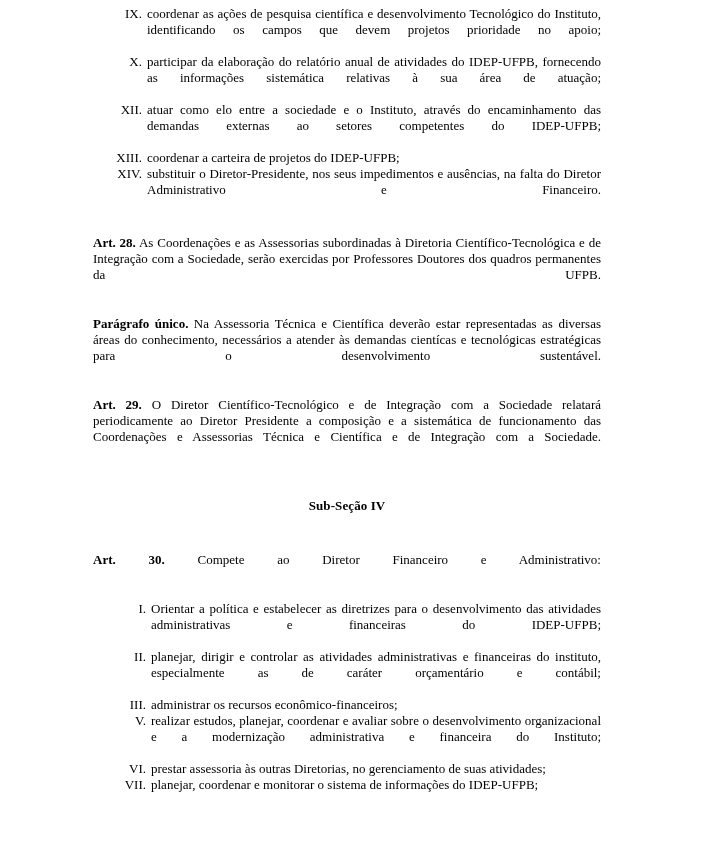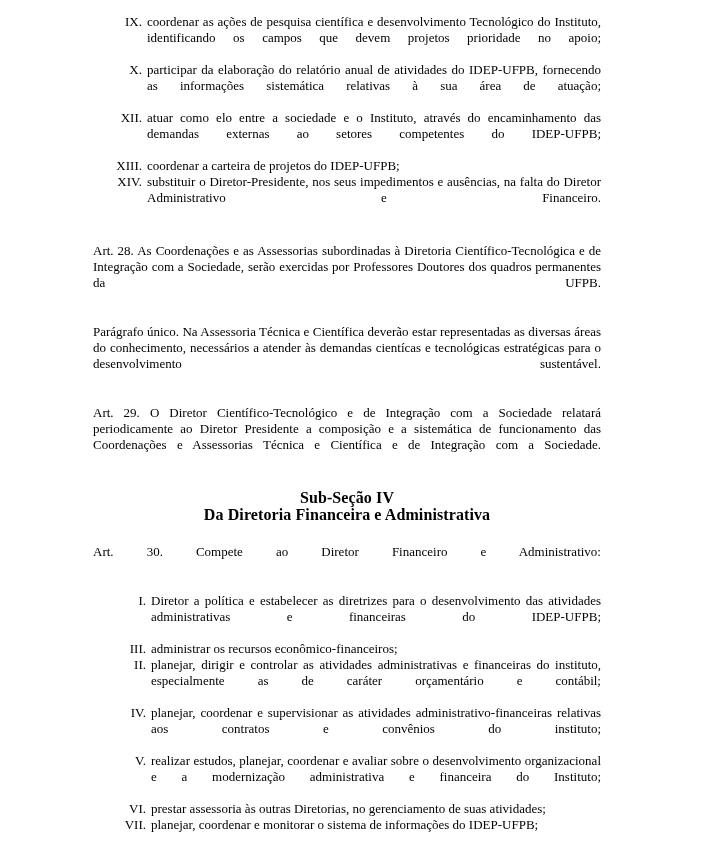--- a/index.html
+++ b/index.html
@@ -26,31 +26,31 @@
 
   
   .para {
     font-size: 13.0px;
     line-height: 16.0px;
     text-align: justify;
     text-justify: inter-word;
     margin: 0;
     hyphens: none;
   }
-  .para b { font-weight: normal; }
+  .para b { font-weight: bold; }
   .spacer-md { height: 17px; }
   .spacer-lg { height: 21px; }
 
   
   .heading {
-    font-size: 16px;
+    font-size: 13.0px;
     line-height: 16.5px;
     font-weight: bold;
     text-align: center;
-    margin: 0;
+    margin: 16px;
     letter-spacing: 0.1px;
   }
 
   
   .rlist {
     list-style: none;
     margin: 0;
     padding: 0;
     font-size: 13.0px;
     line-height: 16.0px;
@@ -74,21 +74,21 @@
   }
   
   .rlist .rtext::after,
   .para::after {
     content: "";
     display: inline-block;
     width: 100%;
   }
 
   
-  #list-art27 { margin-left: 13px; margin-top: 8px; }
+  #list-art27 { margin-left: 13px; }
   #list-art27 .rnum { width: 36px; }
   #list-art27 .rtext { padding-right: 0px; }
 
   
   #list-art30 { margin-left: 20px; }
   #list-art30 .rnum { width: 33px; }
 
   
   .ragged .rtext { text-align: left; }
   .ragged .rtext::after { display: none; }
@@ -129,44 +129,39 @@
 
   <p class="para"><b>Parágrafo único.</b><span> Na Assessoria Técnica e Científica deverão estar representadas as diversas áreas do conhecimento, necessários a atender às demandas cientícas e tecnológicas estratégicas para o desenvolvimento sustentável.</span></p>
 
   <div class="spacer-md"></div>
 
   <p class="para"><b>Art. 29.</b><span> O Diretor Científico-Tecnológico e de Integração com a Sociedade relatará periodicamente ao Diretor Presidente a composição e a sistemática de funcionamento das Coordenações e Assessorias Técnica e Científica e de Integração com a Sociedade.</span></p>
 
   <div class="spacer-lg"></div>
 
   <p class="heading">Sub-Seção IV</p>
-  <p class="heading">Da Diretoria Financeira e Administrativa</p>
 
   <div class="spacer-lg"></div>
 
   <p class="para"><b>Art. 30.</b><span> Compete ao Diretor Financeiro e Administrativo:</span></p>
 
   <div class="spacer-md"></div>
 
   <ul class="rlist" id="list-art30">
     <li class="ritem">
       <span class="rnum">I.</span>
-      <span class="rtext"><span>Diretor a política e estabelecer as diretrizes para o desenvolvimento das atividades administrativas e financeiras do IDEP-UFPB;</span></span>
-    </li>
-    <li class="ritem ragged">
-      <span class="rnum">III.</span>
-      <span class="rtext"><span>administrar os recursos econômico-financeiros;</span></span>
+      <span class="rtext"><span>Orientar a política e estabelecer as diretrizes para o desenvolvimento das atividades administrativas e financeiras do IDEP-UFPB;</span></span>
     </li>
     <li class="ritem">
       <span class="rnum">II.</span>
       <span class="rtext"><span>planejar, dirigir e controlar as atividades administrativas e financeiras do instituto, especialmente as de caráter orçamentário e contábil;</span></span>
     </li>
-    <li class="ritem">
-      <span class="rnum">IV.</span>
-      <span class="rtext"><span>planejar, coordenar e supervisionar as atividades administrativo-financeiras relativas aos contratos e convênios do instituto;</span></span>
+    <li class="ritem ragged">
+      <span class="rnum">III.</span>
+      <span class="rtext"><span>administrar os recursos econômico-financeiros;</span></span>
     </li>
     <li class="ritem">
       <span class="rnum">V.</span>
       <span class="rtext"><span>realizar estudos, planejar, coordenar e avaliar sobre o desenvolvimento organizacional e a modernização administrativa e financeira do Instituto;</span></span>
     </li>
     <li class="ritem ragged">
       <span class="rnum">VI.</span>
       <span class="rtext"><span>prestar assessoria às outras Diretorias, no gerenciamento de suas atividades;</span></span>
     </li>
     <li class="ritem ragged">

